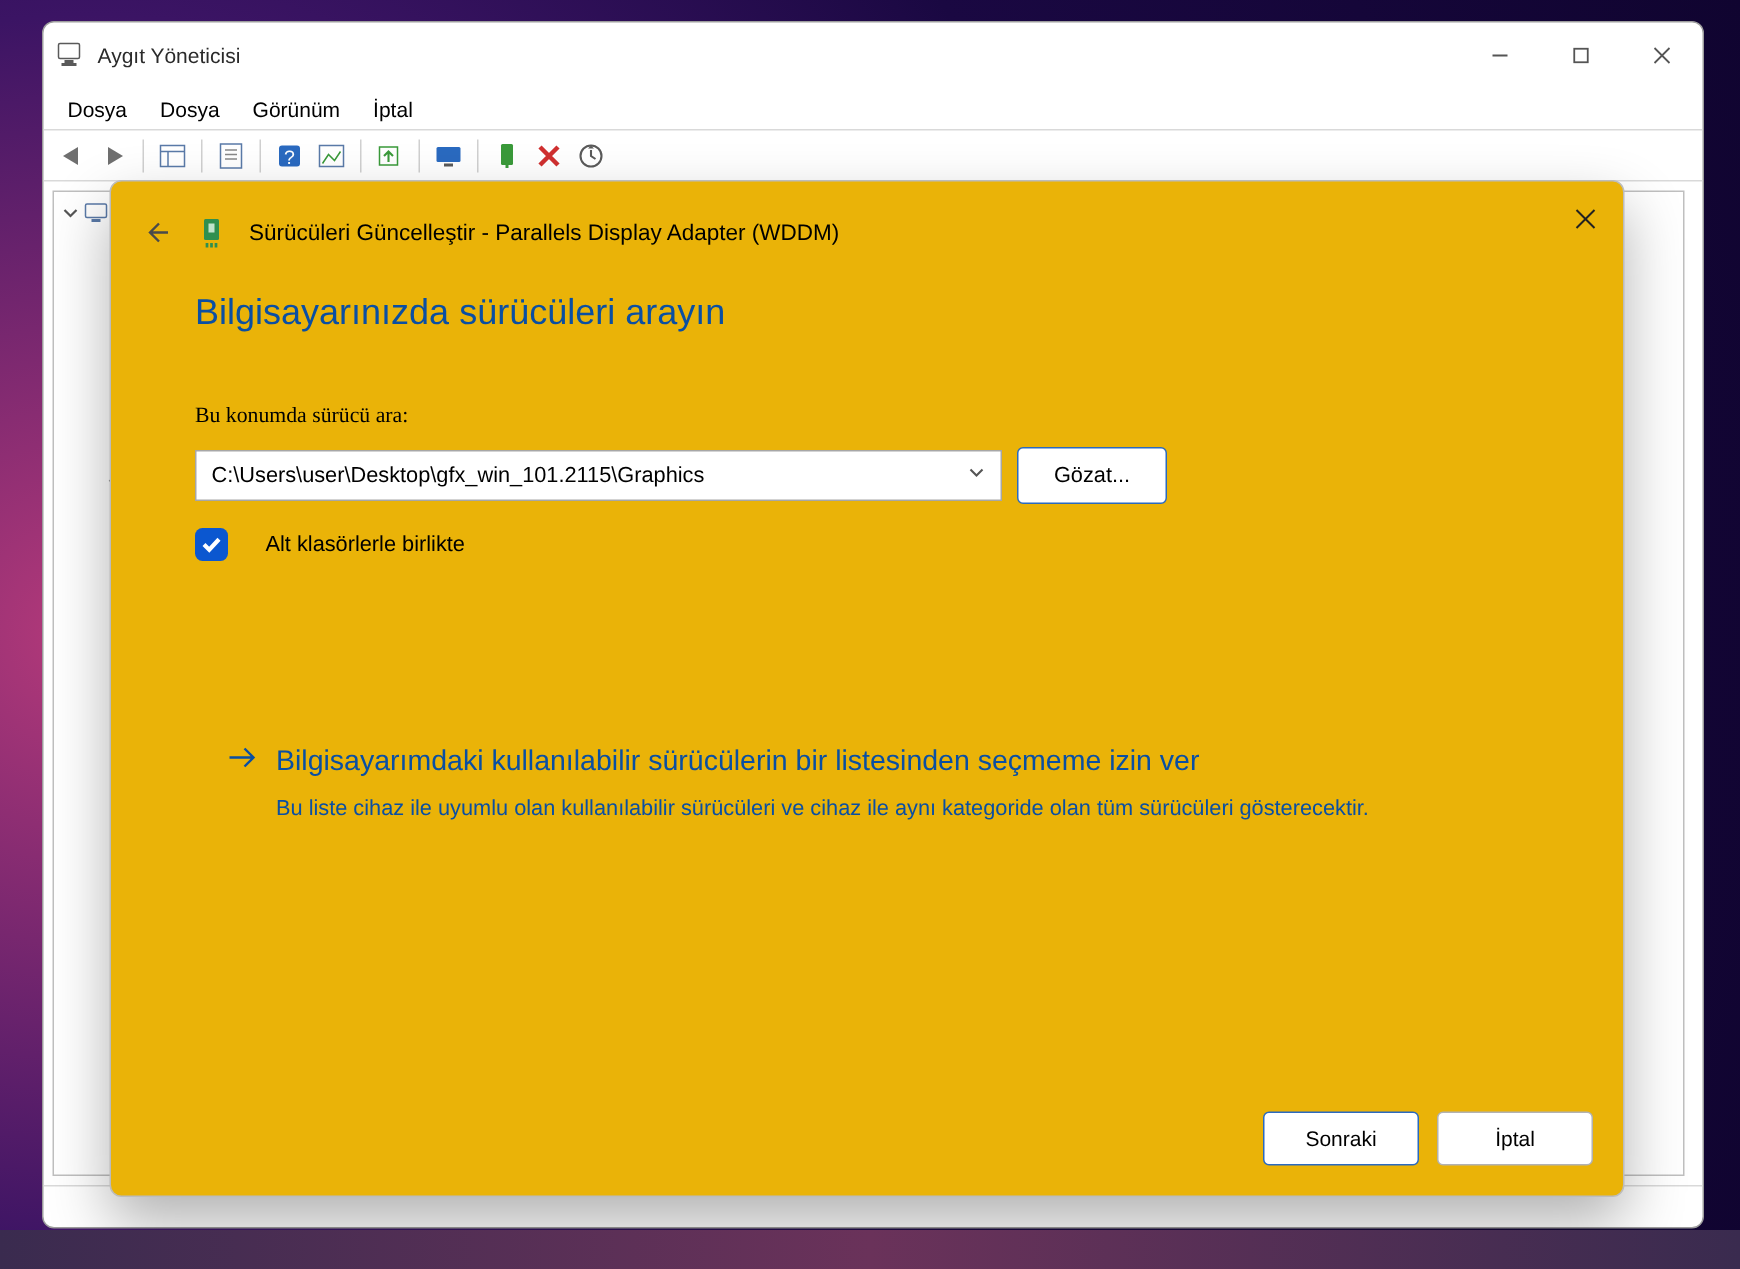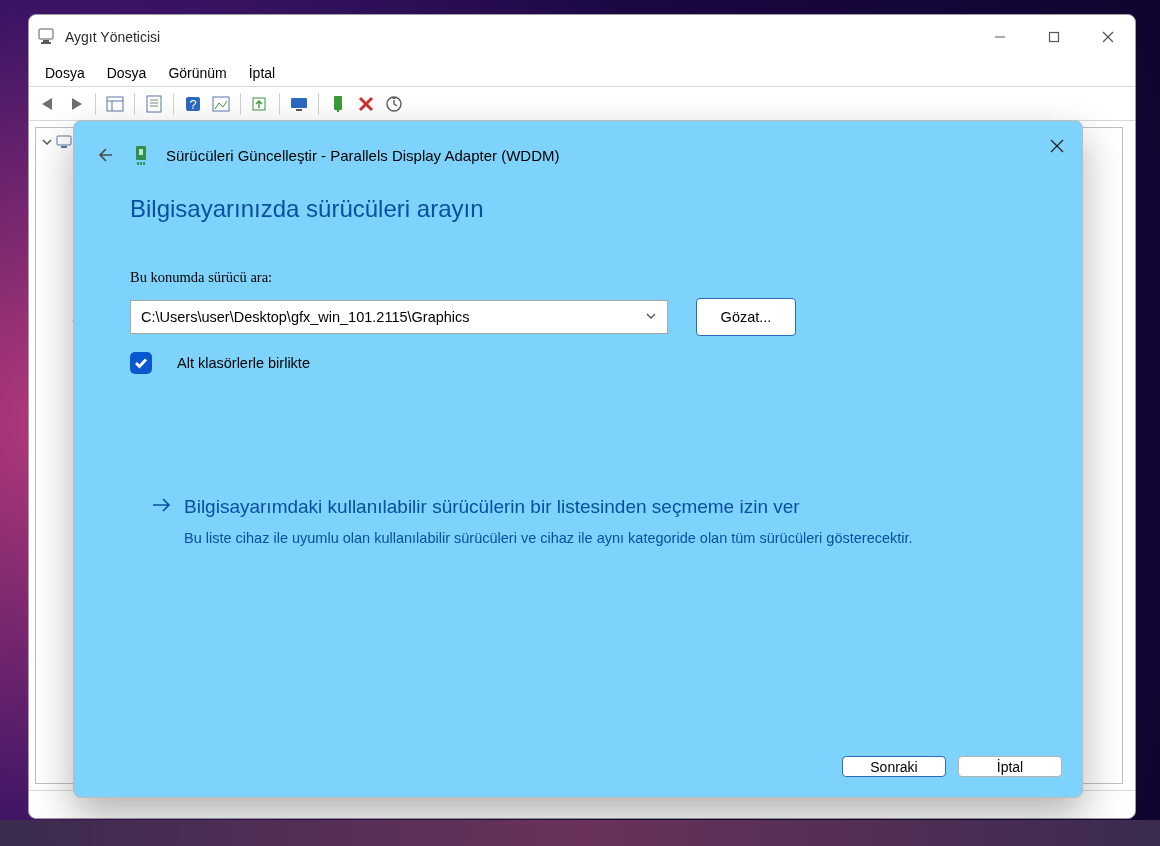--- a/index.html
+++ b/index.html
@@ -84,21 +84,21 @@
 .tree-row .pc-icon { width: 16px; height: 16px; margin-left: 2px; }
 .tree-child { padding-left: 34px; }
 
 .statusbar { height: 28px; border-top: 1px solid #d9d9d9; }
 
 
 .modal {
   position: absolute;
   left: 73px; top: 120px;
   width: 1010px; height: 678px;
-  background: #7dd3fc;
+  background: #eab308;
   border: 1px solid #bcbcbc;
   border-radius: 8px;
   box-shadow: 0 18px 40px rgba(0,0,0,0.30);
   display: flex; flex-direction: column;
 }
 .modal .close-x {
   position: absolute; right: 12px; top: 12px;
   width: 26px; height: 26px;
   display:flex; align-items:center; justify-content:center;
 }
@@ -114,21 +114,21 @@
 .dev-icon { width: 22px; height: 22px; }
 .modal-header .modal-title { font-size: 15px; }
 
 .modal-body { flex: 1; padding: 28px 56px 10px 56px; }
 .modal-heading {
   font-size: 24px; color: #0a4fa3; font-weight: 400;
   margin-bottom: 46px;
 }
 .search-label { font-size: 14.5px; margin-bottom: 12px; display:block;font-family:Liberation Serif, serif; }
 
-.path-row { display: flex; gap: 28px; align-items: center; }
+.path-row { display: flex; gap: 10px; align-items: center; }
 .path-combo {
   width: 538px; height: 34px;
   border: 1px solid #a7a7a7;
   display: flex; align-items: center; padding: 0 10px;
   font-size: 14.5px;
   justify-content: space-between;
   background: #fff;
 }
 .path-combo svg { width: 12px; height: 12px; }
 .browse-btn {
@@ -161,21 +161,21 @@
   margin-left: 34px; margin-top: 8px;
   font-size: 14.5px; color: #0a4fa3; max-width: 760px; line-height: 1.5;
 }
 
 .modal-footer {
   display: flex; justify-content: flex-end;
   padding: 0 20px 20px 0;
   gap: 12px;
 }
 .btn {
-  min-width: 104px; height: 21px; padding: 0 14px;
+  min-width: 104px; height: 36px; padding: 0 14px;
   border: 1px solid #b2b2b2; border-radius: 4px;
   background: #fff; font-size: 14px;
   display:flex; align-items:center; justify-content:center;
 }
 .btn.primary { border-color: #2a6ac0; }
 
 
 .desk-strip {
   position: absolute; left: 0; bottom: 0; width: 100%; height: 26px;
   background: linear-gradient(90deg, #3a2b4f, #6a325a, #3a2b4f);

